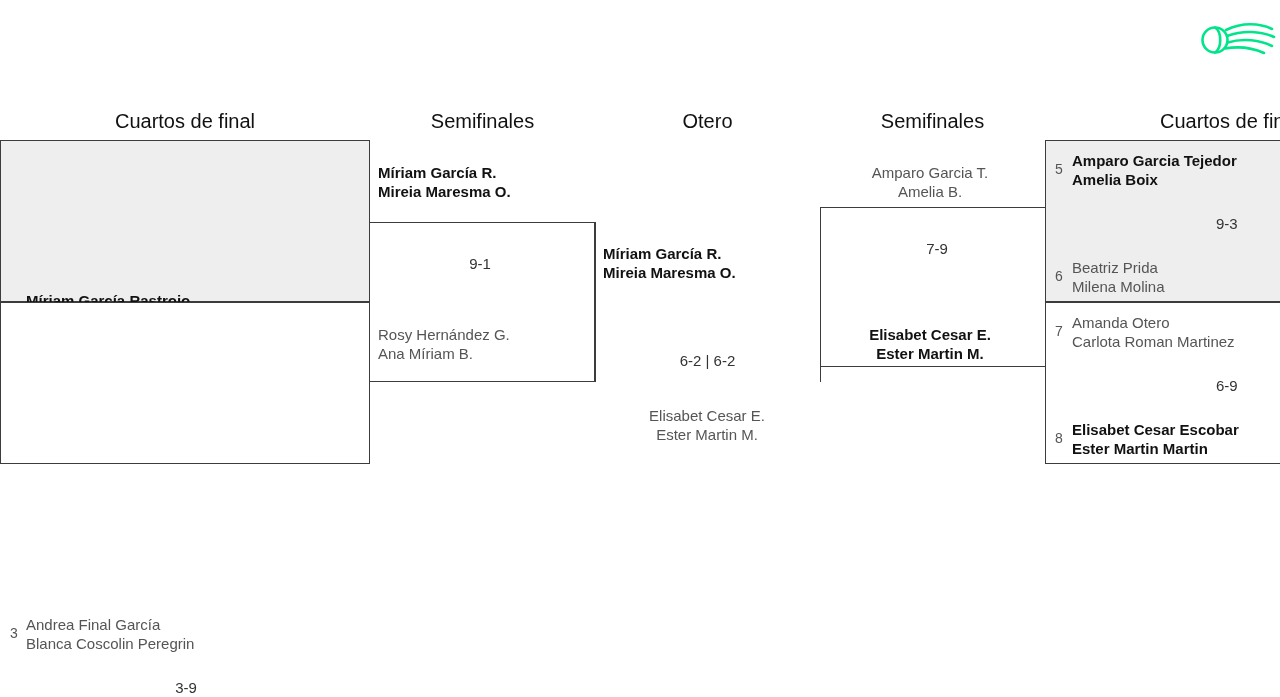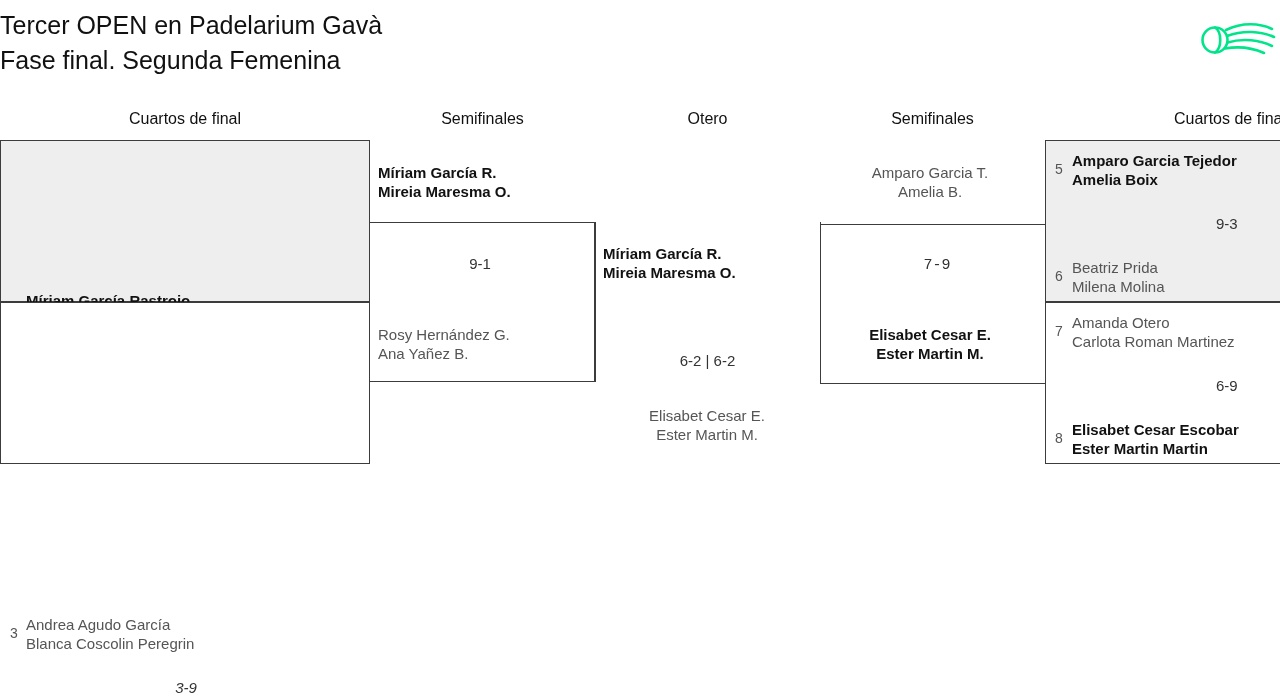--- a/index.html
+++ b/index.html
@@ -35,21 +35,21 @@
   #logo {
     position: absolute;
     left: 1198px; top: 14px;
     width: 80px; height: 46px;
   }
 
   
   .round-header {
     position: absolute;
     top: 110px;
-    font-size: 16px;
+    font-size: 20px;
     font-weight: 400;
     color: #111111;
     text-align: center;
     white-space: nowrap;
   }
   #hdr-qf-left     { left: 0px;   width: 370px; }
   #hdr-sf-left     { left: 370px; width: 225px; }
   #hdr-final       { left: 595px; width: 225px; }
   #hdr-sf-right    { left: 820px; width: 225px; }
   #hdr-qf-right    { left: 1045px; width: 370px; text-align: center; }
@@ -94,22 +94,20 @@
   
   .conn {
     position: absolute;
     background: #3c3c3c;
   }
 </style>
 </head>
 <body>
 
 <div id="header">
-  <div id="tournament-title">Tercer OPEN en Padelarium Gavà
-Fase final. Segunda Femenina</div>
   <div id="logo">
     <svg width="80" height="46" viewBox="0 0 80 46" xmlns="http://www.w3.org/2000/svg">
       <g fill="none" stroke="#00e58a" stroke-width="2.6" stroke-linecap="round">
         <circle cx="17" cy="26" r="12.5"></circle>
         <path d="M17 13.5 C 24 18, 24 34, 17 38.5"></path>
         <path d="M28 16 C 44 8, 62 9, 74 15"></path>
         <path d="M29 22 C 45 16, 63 17, 76 23"></path>
         <path d="M29.5 28.5 C 45 24, 62 26, 74 32"></path>
         <path d="M27 34.5 C 41 32, 55 34, 66 39"></path>
       </g>
@@ -130,42 +128,42 @@
 
   <div class="score align-center" style="left:25px; top:214px; width:320px;">9-0</div>
 
   <div class="seed" style="left:3px; top:267px;">2</div>
   <div class="team loser align-left" style="left:25px; top:257px; width:335px;">Angels Perals Olle
 Gemma Roig Bosch</div>
 </div>
 
 <div class="match-box plain" style="left:0px; top:302px; width:370px; height:162px;">
   <div class="seed" style="left:3px; top:322px;">3</div>
-  <div class="team loser align-left" style="left:25px; top:312px; width:335px;">Andrea Agudo García
+  <div class="team loser align-left" style="left:25px; top:312px; width:335px;">Andrea Final García
 Blanca Coscolin Peregrin</div>
 
-  <div class="score align-center" style="left:25px; top:376px; width:320px;font-style:italic;">3-9</div>
+  <div class="score align-center" style="left:25px; top:376px; width:320px;">3-9</div>
 
 </div>
 
 <div class="match-box plain" style="left:369px; top:222px; width:226px; height:160px;">
   <div class="score align-center" style="left:10px; top:32px; width:200px;">9-1</div>
 </div>
 <div class="team winner align-left" style="left:378px; top:163px; width:215px;">Míriam García R.
 Mireia Maresma O.</div>
 <div class="team loser align-left" style="left:378px; top:325px; width:215px;">Rosy Hernández G.
-Ana Yañez B.</div>
+Ana Míriam B.</div>
 
 <div class="team winner align-left" style="left:603px; top:244px; width:215px;">Míriam García R.
 Mireia Maresma O.</div>
 <div class="score align-center" style="left:600px; top:352px; width:215px;">6-2 | 6-2</div>
 <div class="team loser align-right" style="left:600px; top:406px; width:214px;">Elisabet Cesar E.
 Ester Martin M.</div>
 
-<div class="match-box plain" style="left:820px; top:224px; width:257px; height:160px;font-family:Liberation Mono, monospace;">
+<div class="match-box plain" style="left:820px; top:207px; width:257px; height:160px;">
   <div class="score align-center" style="left:16px; top:32px; width:200px;">7-9</div>
 </div>
 <div class="team loser align-right" style="left:822px; top:163px; width:216px;">Amparo Garcia T.
 Amelia B.</div>
 <div class="team winner align-right" style="left:822px; top:325px; width:216px;">Elisabet Cesar E.
 Ester Martin M.</div>
 
 <div class="match-box shaded" style="left:1045px; top:140px; width:370px; height:162px;">
   <div class="seed" style="left:3px; top:20px;">5</div>
   <div class="team winner align-left" style="left:26px; top:10px; width:330px;">Amparo Garcia Tejedor

